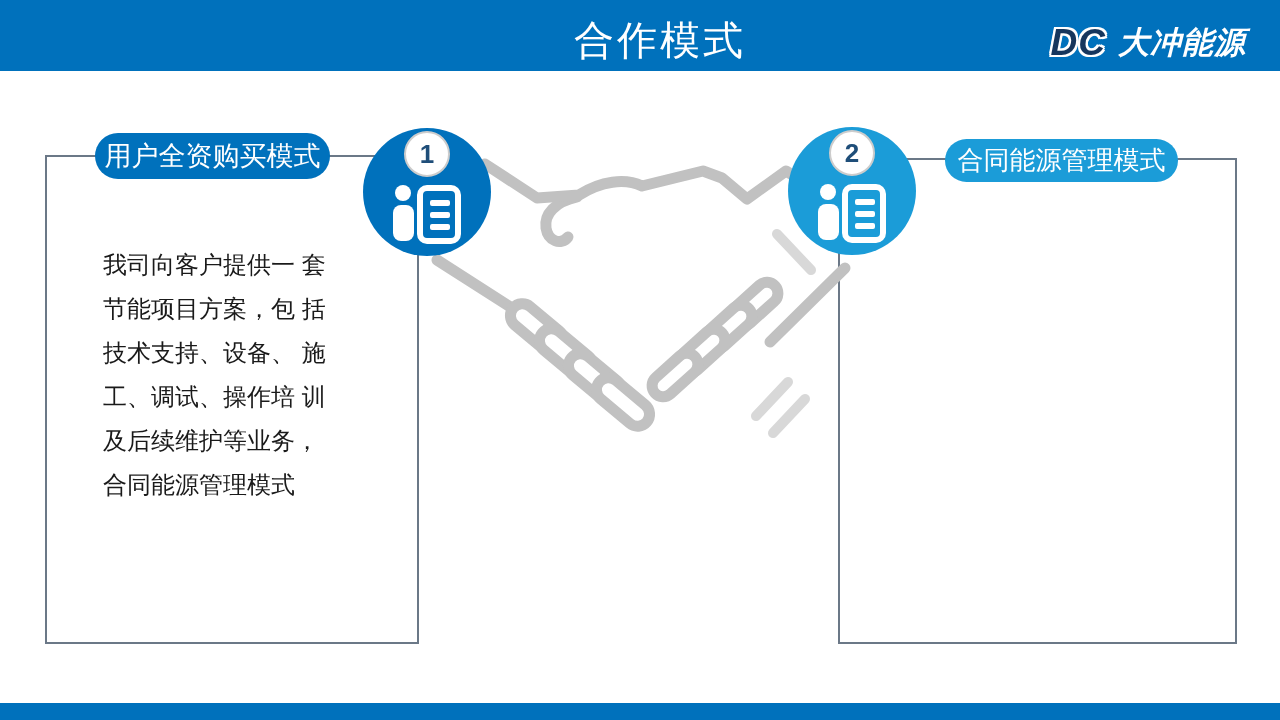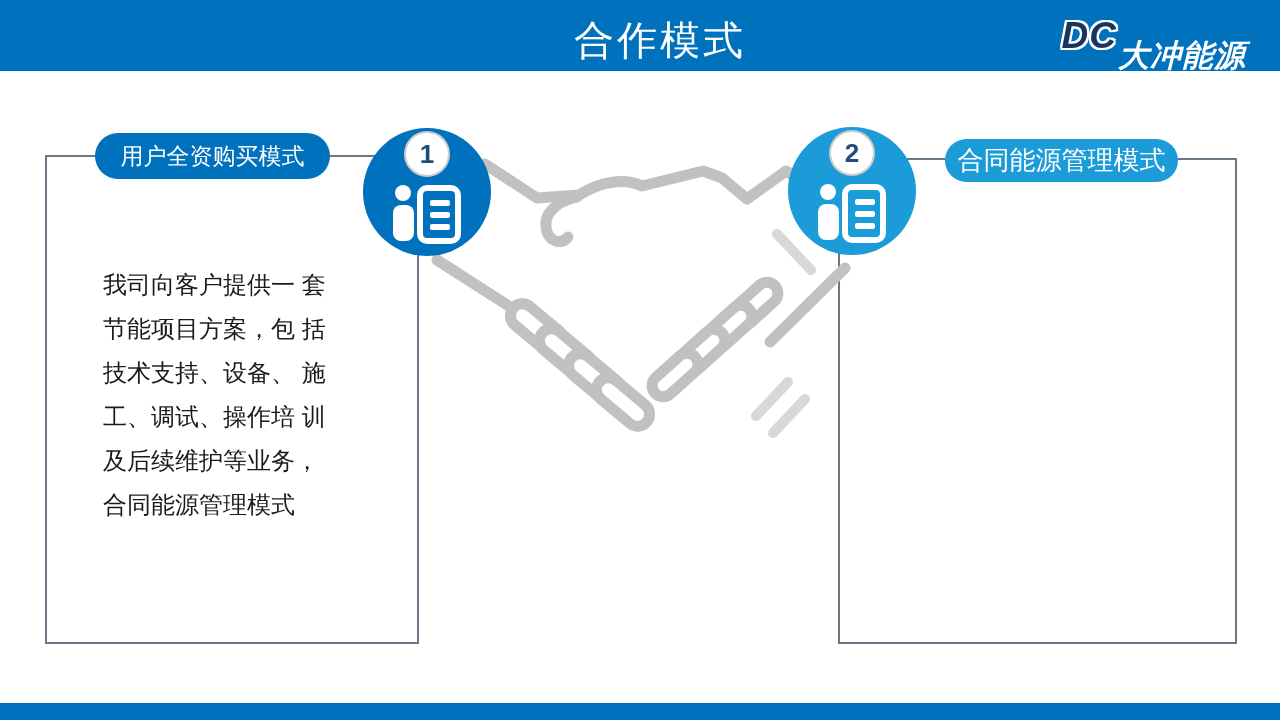--- a/index.html
+++ b/index.html
@@ -3,43 +3,43 @@
 <meta charset="utf-8">
 <style>
   html,body{margin:0;padding:0;background:#e8e8e8;}
   .slide{position:relative;width:1280px;height:720px;background:#ffffff;overflow:hidden;
          font-family:"Liberation Sans","DejaVu Sans",sans-serif;}
 
   
   .header{position:absolute;left:0;top:0;width:1280px;height:71px;background:#0071bc;z-index:5;}
   .slide-title{position:absolute;left:0;right:0;top:13px;text-align:center;transform:translateX(20px);
                font-size:40px;color:#ffffff;letter-spacing:3px;}
-  .logo{position:absolute;right:34px;top:15px;display:flex;align-items:flex-start;gap:1px;
+  .logo{position:absolute;right:34px;top:2px;display:flex;align-items:flex-end;gap:12px;
         font-style:italic;font-weight:bold;white-space:nowrap;}
   .logo-dc{font-size:37px;color:#16365d;letter-spacing:1px;
            text-shadow:-2px -2px 0 #fff,2px -2px 0 #fff,-2px 2px 0 #fff,2px 2px 0 #fff,0 2px 0 #fff,0 -2px 0 #fff,2px 0 0 #fff,-2px 0 0 #fff;}
   .logo-name{font-size:31px;color:#ffffff;letter-spacing:1px;margin-top:20px;}
 
   
   .footer{position:absolute;left:0;bottom:0;width:1280px;height:17px;background:#0071bc;z-index:5;}
 
   
   .panel{position:absolute;background:#ffffff;border:2px solid #6b7887;z-index:1;}
   .panel-left{left:45px;top:155px;width:370px;height:485px;}
   .panel-right{left:838px;top:158px;width:395px;height:482px;}
 
   
   .pill{position:absolute;display:flex;align-items:center;justify-content:center;
         color:#ffffff;border-radius:26px;z-index:4;white-space:nowrap;}
-  .pill-left{left:95px;top:133px;width:235px;height:46px;background:#0071bc;font-size:23px;}
+  .pill-left{left:95px;top:133px;width:235px;height:46px;background:#0071bc;font-size:27px;}
   .pill-right{left:945px;top:139px;width:233px;height:43px;background:#1b9cd8;font-size:26px;}
 
   
   .body-text{position:absolute;left:103px;top:243px;width:260px;font-size:24px;line-height:44px;
-             color:#1a1a1a;z-index:2;margin-top:20px;}
+             color:#1a1a1a;z-index:2;}
   .body-text div{white-space:nowrap;}
   .list{position:absolute;left:908px;top:252px;width:306px;font-size:24px;line-height:45px;
         color:#1a1a1a;z-index:2;}
   .list-item{margin-bottom:23px;}
 
   
   .node{position:absolute;width:128px;height:128px;border-radius:50%;z-index:3;}
   .node-1{left:363px;top:128px;background:#0071bc;}
   .node-2{left:788px;top:127px;background:#1b9cd8;}
   .badge{position:absolute;left:50%;top:3px;transform:translateX(-50%);

